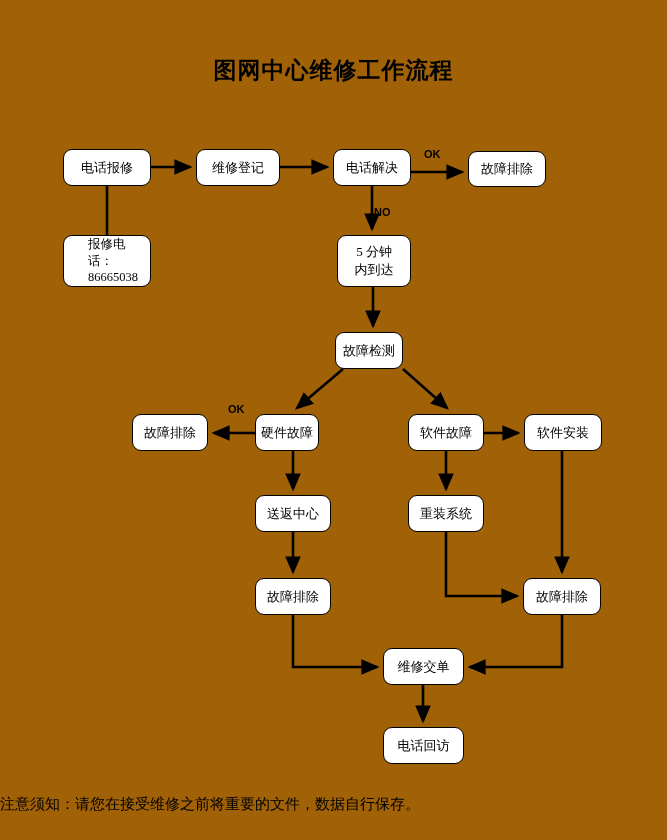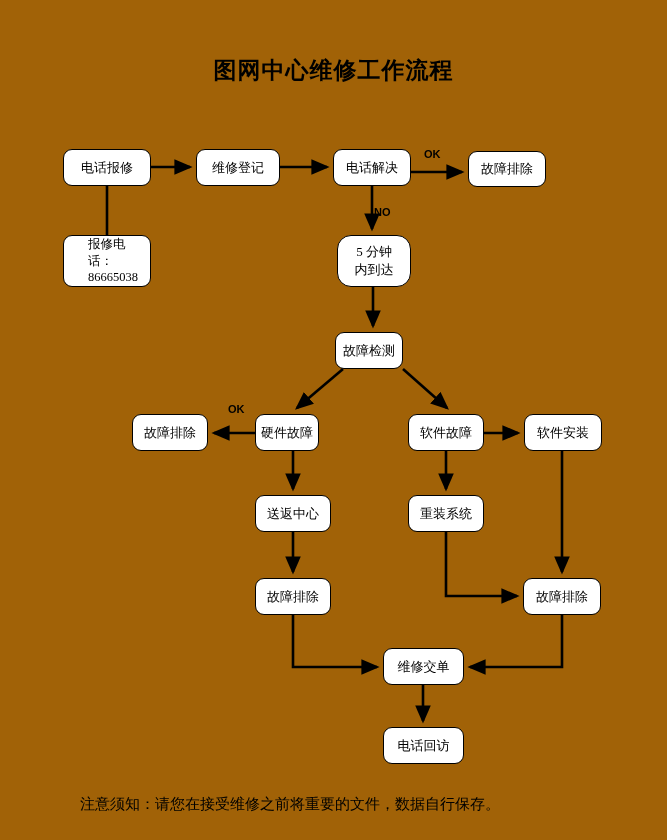--- a/index.html
+++ b/index.html
@@ -25,21 +25,20 @@
     font-weight: bold;
     font-size: 23px;
     letter-spacing: 1px;
     color: #000000;
   }
   #footer {
     position: absolute;
     left: 0;
     top: 795px;
     width: 580px;
-    text-align: center;
     font-family: "Liberation Serif", "DejaVu Serif", serif;
     font-size: 15px;
     color: #000000;
   }
   .node {
     position: absolute;
     box-sizing: border-box;
     border: 1.4px solid #000000;
     border-radius: 9px;
     background: #ffffff;
@@ -127,21 +126,21 @@
       <path d="M107,186 L107,235"></path>
     </g>
   </svg>
 
   <div class="node" style="left:63px; top:149px; width:88px; height:37px;">电话报修</div>
   <div class="node" style="left:196px; top:149px; width:84px; height:37px;">维修登记</div>
   <div class="node" style="left:333px; top:149px; width:78px; height:37px;">电话解决</div>
   <div class="node" style="left:468px; top:151px; width:78px; height:36px;">故障排除</div>
   <div class="node two-line" style="left:63px; top:235px; width:88px; height:52px;">报修电话：
 86665038</div>
-  <div class="node two-line-center" style="left:337px; top:235px; width:74px; height:52px;border-radius:14px;">5 分钟
+  <div class="node two-line-center" style="left:337px; top:235px; width:74px; height:52px;">5 分钟
 内到达</div>
   <div class="node" style="left:335px; top:332px; width:68px; height:37px;text-align:right;">故障检测</div>
   <div class="node" style="left:255px; top:414px; width:64px; height:37px;">硬件故障</div>
   <div class="node" style="left:408px; top:414px; width:76px; height:37px;">软件故障</div>
   <div class="node" style="left:132px; top:414px; width:76px; height:37px;">故障排除</div>
   <div class="node" style="left:255px; top:495px; width:76px; height:37px;">送返中心</div>
   <div class="node" style="left:524px; top:414px; width:78px; height:37px;">软件安装</div>
   <div class="node" style="left:408px; top:495px; width:76px; height:37px;">重装系统</div>
   <div class="node" style="left:255px; top:578px; width:76px; height:37px;">故障排除</div>
   <div class="node" style="left:523px; top:578px; width:78px; height:37px;">故障排除</div>

